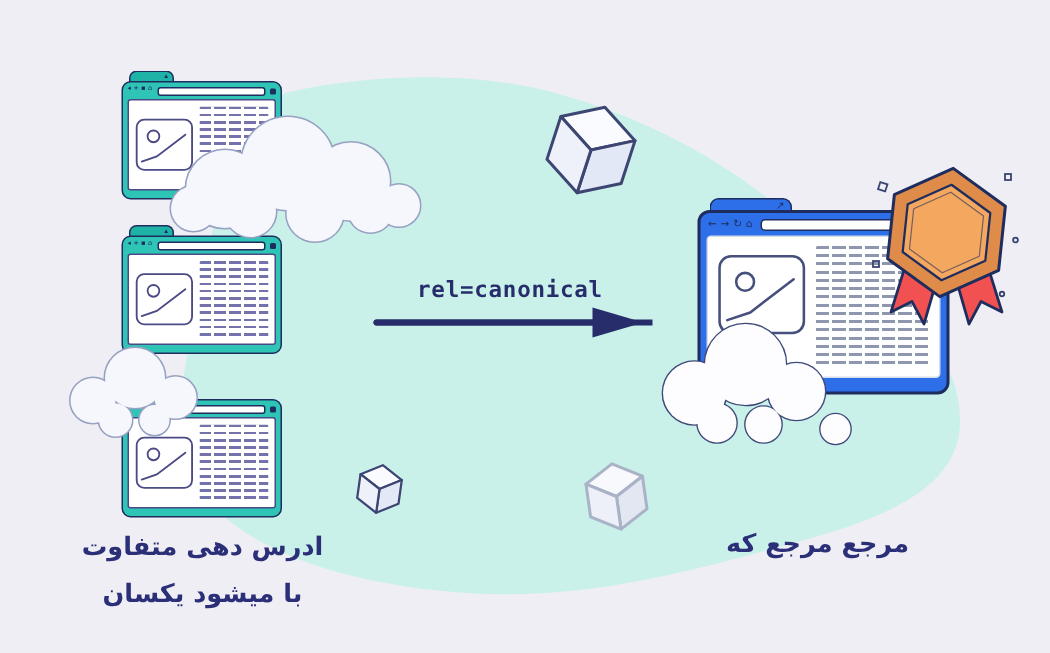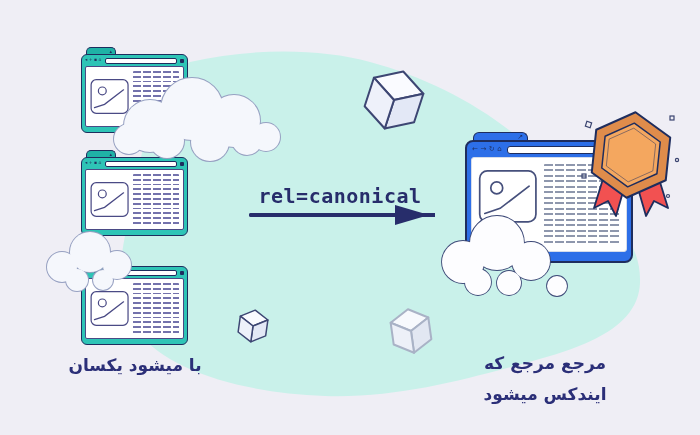--- a/index.html
+++ b/index.html
@@ -56,21 +56,21 @@
                        padding:6px;gap:6px;align-items:flex-start;}
   .win-blue .img-ph{width:42%;height:80%;}
   .win-blue .lines{height:100%;}
   .lines-gray{background-image:
      repeating-linear-gradient(90deg,rgba(255,255,255,0) 0 9px,#fff 9px 11px),
      repeating-linear-gradient(180deg,#8E97AD 0 2px,rgba(0,0,0,0) 2px 5.5px);}
 
   
   .relation{left:240px;top:184px;width:200px;text-align:center;
             font-family:"DejaVu Sans Mono",monospace;font-weight:bold;
-            font-size:20px;color:#272D6B;letter-spacing:.5px;}
+            font-size:15px;color:#272D6B;letter-spacing:.5px;}
 
   
   .caption{direction:rtl;text-align:center;font-weight:bold;font-size:17px;
            line-height:1.8;color:#2B2F78;}
   .caption-left{left:30px;top:350px;width:210px;}
   .caption-right{left:440px;top:348px;width:210px;}
 
   .noevents{pointer-events:none;}
 </style>
 </head>
@@ -278,20 +278,20 @@
     <g fill="none" stroke="#3A4470" stroke-width="1.2">
       <rect x="6" y="14" width="5" height="5" transform="rotate(18 8.5 16.5)"></rect>
       <rect x="90" y="8" width="4" height="4"></rect>
       <circle cx="97" cy="52" r="1.6"></circle>
       <rect x="2" y="66" width="4" height="4"></rect>
       <circle cx="88" cy="88" r="1.5"></circle>
     </g>
   </svg>
 
   <div class="abs z6 caption caption-left">
+    <div>ادرس دهی متفاوت</div>
     <div>با میشود یکسان</div>
   </div>
   <div class="abs z6 caption caption-right">
     <div>مرجع مرجع که</div>
-    <div>ایندکس میشود</div>
   </div>
 
 </div>
 
 </body></html>

